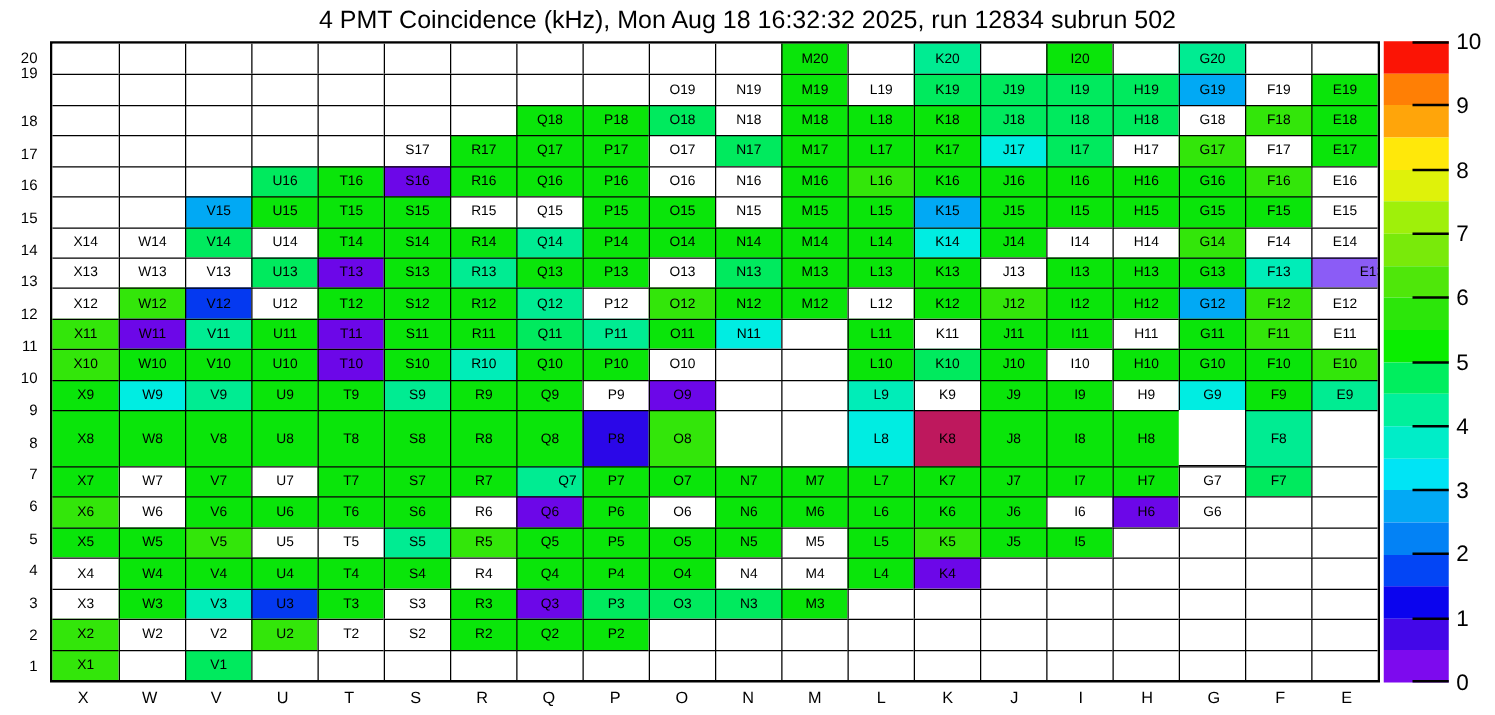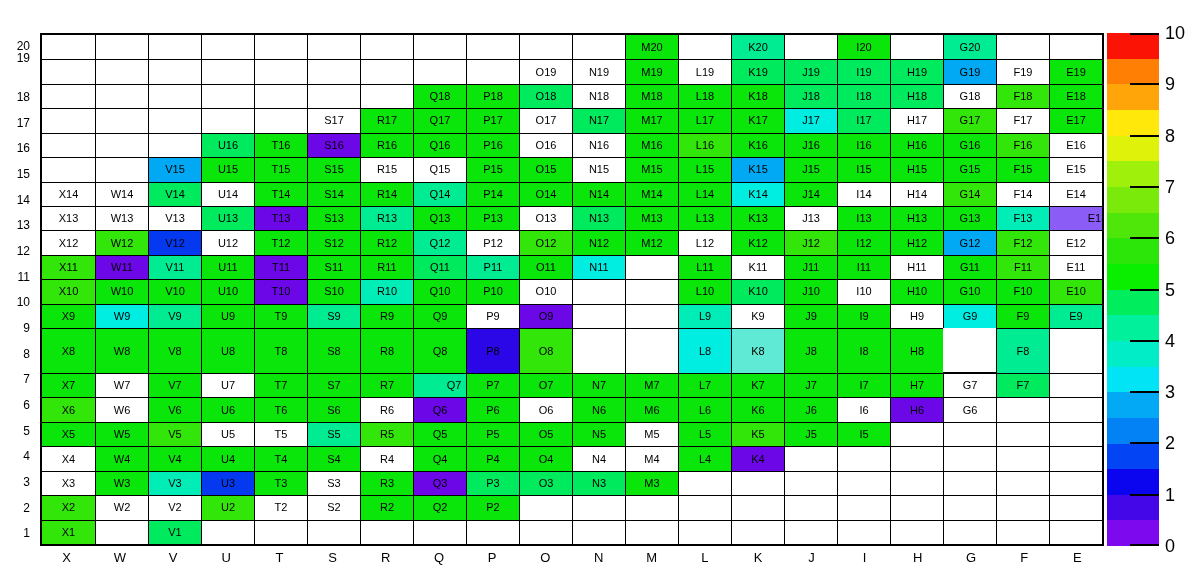--- a/index.html
+++ b/index.html
@@ -41,20 +41,21 @@
   }
   .cblab{
     position:absolute;left:1165px;width:34px;text-align:left;
     font-size:18px;line-height:18px;
   }
 </style>
 </head>
 <body>
 
 <div class="page">
+  <div class="title">4 PMT Coincidence (kHz), Mon Aug 18 16:32:32 2025, run 12834 subrun 502</div>
   <div id="rowLabels">
       <div class="rowlab" style="top: 39.825px;">20</div>
       <div class="rowlab" style="top: 52px;">19</div>
       <div class="rowlab" style="top: 91.125px;">18</div>
       <div class="rowlab" style="top: 116.775px;">17</div>
       <div class="rowlab" style="top: 142.425px;">16</div>
       <div class="rowlab" style="top: 168.075px;">15</div>
       <div class="rowlab" style="top: 193.725px;">14</div>
       <div class="rowlab" style="top: 219.375px;">13</div>
       <div class="rowlab" style="top: 245.025px;">12</div>
@@ -725,21 +726,21 @@
         <span>P8</span>
       </div>
       <div class="cell bl bt" style="background: rgb(51, 230, 10);">
         <span>O8</span>
       </div>
       <div class="cell bl bt" style="background: rgb(255, 255, 255);"></div>
       <div class="cell bl bt" style="background: rgb(255, 255, 255);"></div>
       <div class="cell bl bt" style="background: rgb(0, 237, 226);">
         <span>L8</span>
       </div>
-      <div class="cell bl bt" style="background: #5eead4;">
+      <div class="cell bl bt" style="background: #be185d;">
         <span>K8</span>
       </div>
       <div class="cell bl bt" style="background: rgb(10, 229, 10);">
         <span>J8</span>
       </div>
       <div class="cell bl bt" style="background: rgb(10, 229, 10);">
         <span>I8</span>
       </div>
       <div class="cell bl bt" style="background: rgb(10, 229, 10);">
         <span>H8</span>

